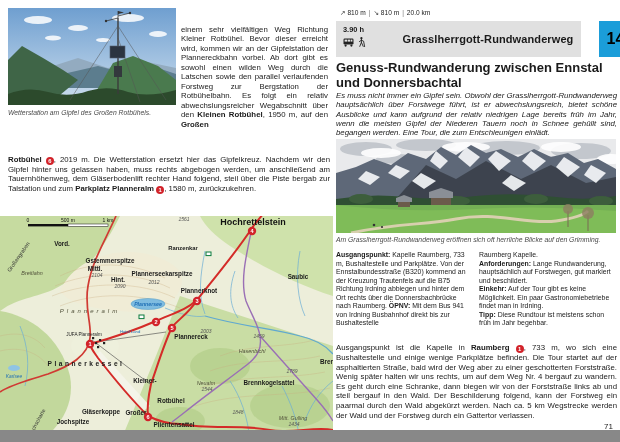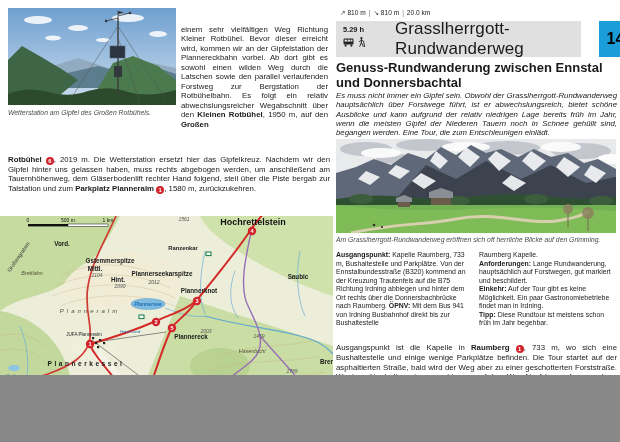--- a/index.html
+++ b/index.html
@@ -1,36 +1,36 @@
 <!DOCTYPE html>
 <html><head>
 <meta charset="utf-8">
 <style>
   html,body{margin:0;padding:0;background:#888;}
-  .page{position:relative;width:620px;height:375px;background:#fff;overflow:hidden;
+  .page{position:relative;width:620px;height:430px;background:#fff;overflow:hidden;
         font-family:"Liberation Sans",sans-serif;color:#1a1a1a;}
   .abs{position:absolute;}
   p{margin:0;}
   .justify{text-align:justify;}
   .col-text{font-size:7.8px;line-height:9.45px;}
   .body-text{font-size:7.8px;line-height:9.6px;}
   .caption{font-size:6.8px;font-style:italic;color:#4a4a4a;}
   .info{font-size:6.9px;line-height:8.5px;}
   .info p{margin:0;}
   .txt-marker{display:inline-block;width:8px;height:8px;border-radius:50%;background:#d2232a;
       color:#fff;font-size:5.8px;font-weight:bold;text-align:center;line-height:8.2px;
       font-style:normal;vertical-align:-1px;}
   .stats{font-size:6.6px;color:#222;}
   .stats .sep{color:#777;padding:0 3px;}
   .header-bar{background:#e0e0e0;display:flex;}
   .time-block{width:52px;padding:4px 0 0 7px;flex:none;}
   .time{font-size:7.4px;font-weight:bold;}
   .icons-row{display:flex;gap:4px;margin-top:3px;align-items:center;}
   .title-wrap{flex:1;display:flex;align-items:center;justify-content:center;}
-  .title{font-weight:normal;font-size:17px;letter-spacing:.1px;}
+  .title{font-weight:bold;font-size:11px;letter-spacing:.1px;}
   .route-num{background:#1b9dd9;color:#000000;font-weight:bold;font-size:16px;
       display:flex;align-items:center;justify-content:center;margin-left:16px;}
   .subhead{font-weight:bold;font-size:13px;}
   .intro{font-style:italic;font-size:7.8px;line-height:9.35px;margin-top:20px;}
   .pagenum{font-size:8px;color:#222;}
   
   svg text{font-family:"Liberation Sans",sans-serif;}
   .m-peak{font-weight:bold;font-size:6.3px;fill:#1a1a1a;}
   .m-sm{font-weight:bold;font-size:5.8px;fill:#1a1a1a;}
   .m-big{font-weight:bold;font-size:9px;fill:#111;}
@@ -249,21 +249,21 @@
   </svg>
 
   <div class="abs stats" style="left:340px;top:9px;">
     <span>↗</span>
     <span>810 m</span><span class="sep">|</span><span>↘</span>
     <span>810 m</span><span class="sep">|</span><span>20.0 km</span>
   </div>
 
   <div class="abs header-bar" style="left:336px;top:21px;width:245px;height:36px;">
     <div class="time-block">
-      <div class="time">5.29 h</div>
+      <div class="time">3.90 h</div>
       <div class="icons-row">
         <svg width="11" height="9" viewBox="0 0 11 9">
           <rect x="0.5" y="0.5" width="10" height="6" rx="1.2" fill="#222"></rect>
           <rect x="1.6" y="1.6" width="2.4" height="2" fill="#e0e0e0"></rect>
           <rect x="4.6" y="1.6" width="2.4" height="2" fill="#e0e0e0"></rect>
           <rect x="7.6" y="1.6" width="1.8" height="2" fill="#e0e0e0"></rect>
           <circle cx="2.6" cy="7.6" r="1.1" fill="#222"></circle>
             <circle cx="8.4" cy="7.6" r="1.1" fill="#222"></circle>
         </svg>
         <svg width="8" height="10" viewBox="0 0 8 10">

